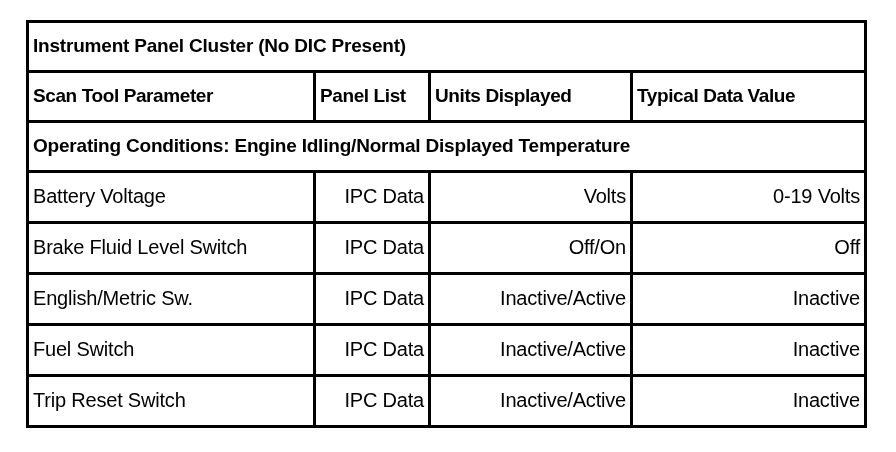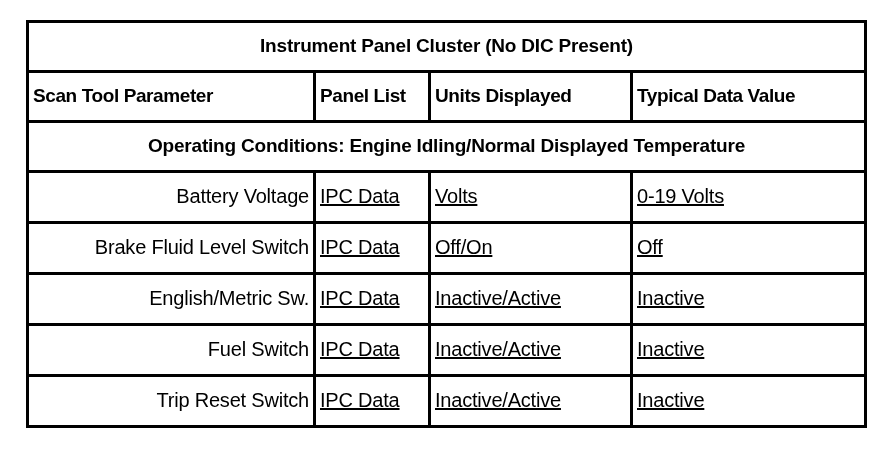--- a/index.html
+++ b/index.html
@@ -40,21 +40,21 @@
     font-size: 19px;
     line-height: 1.05;
     color: #000000;
     vertical-align: middle;
     white-space: nowrap;
     overflow: hidden;
   }
 
   
   td.banner {
-    text-align: center;
+    text-align: left;
     font-weight: bold;
     font-size: 21px;
     letter-spacing: -0.2px;
     height: 40px;
   }
   td.title-cell {
     font-size: 21.5px;
   }
   td.conditions-cell {
     font-size: 21px;
@@ -69,26 +69,25 @@
   }
 
   
   tr.data-row td {
     height: 41px;
     font-weight: normal;
     font-size: 20px;
     letter-spacing: -0.2px;
   }
   td.param-cell {
-    text-align: right;
+    text-align: left;
     padding-left: 6px;
   }
   td.center-cell {
-    text-align: left;
-    text-decoration: underline;
+    text-align: right;
   }
 
   
   col.c1 { width: 287px; }
   col.c2 { width: 115px; }
   col.c3 { width: 202px; }
   col.c4 { width: 234px; }
 </style>
 </head>
 <body>

